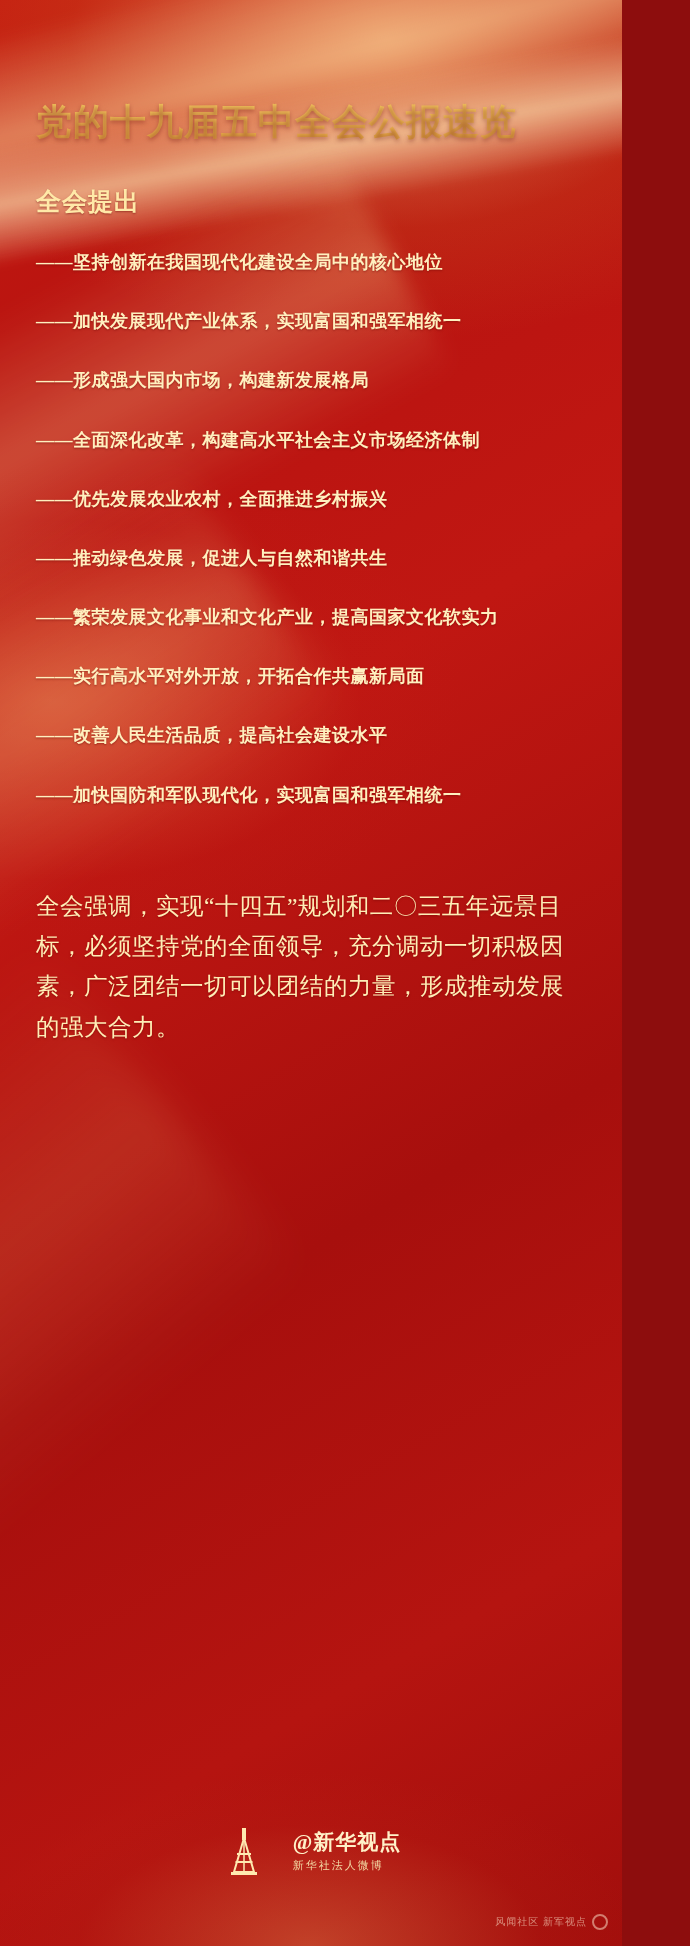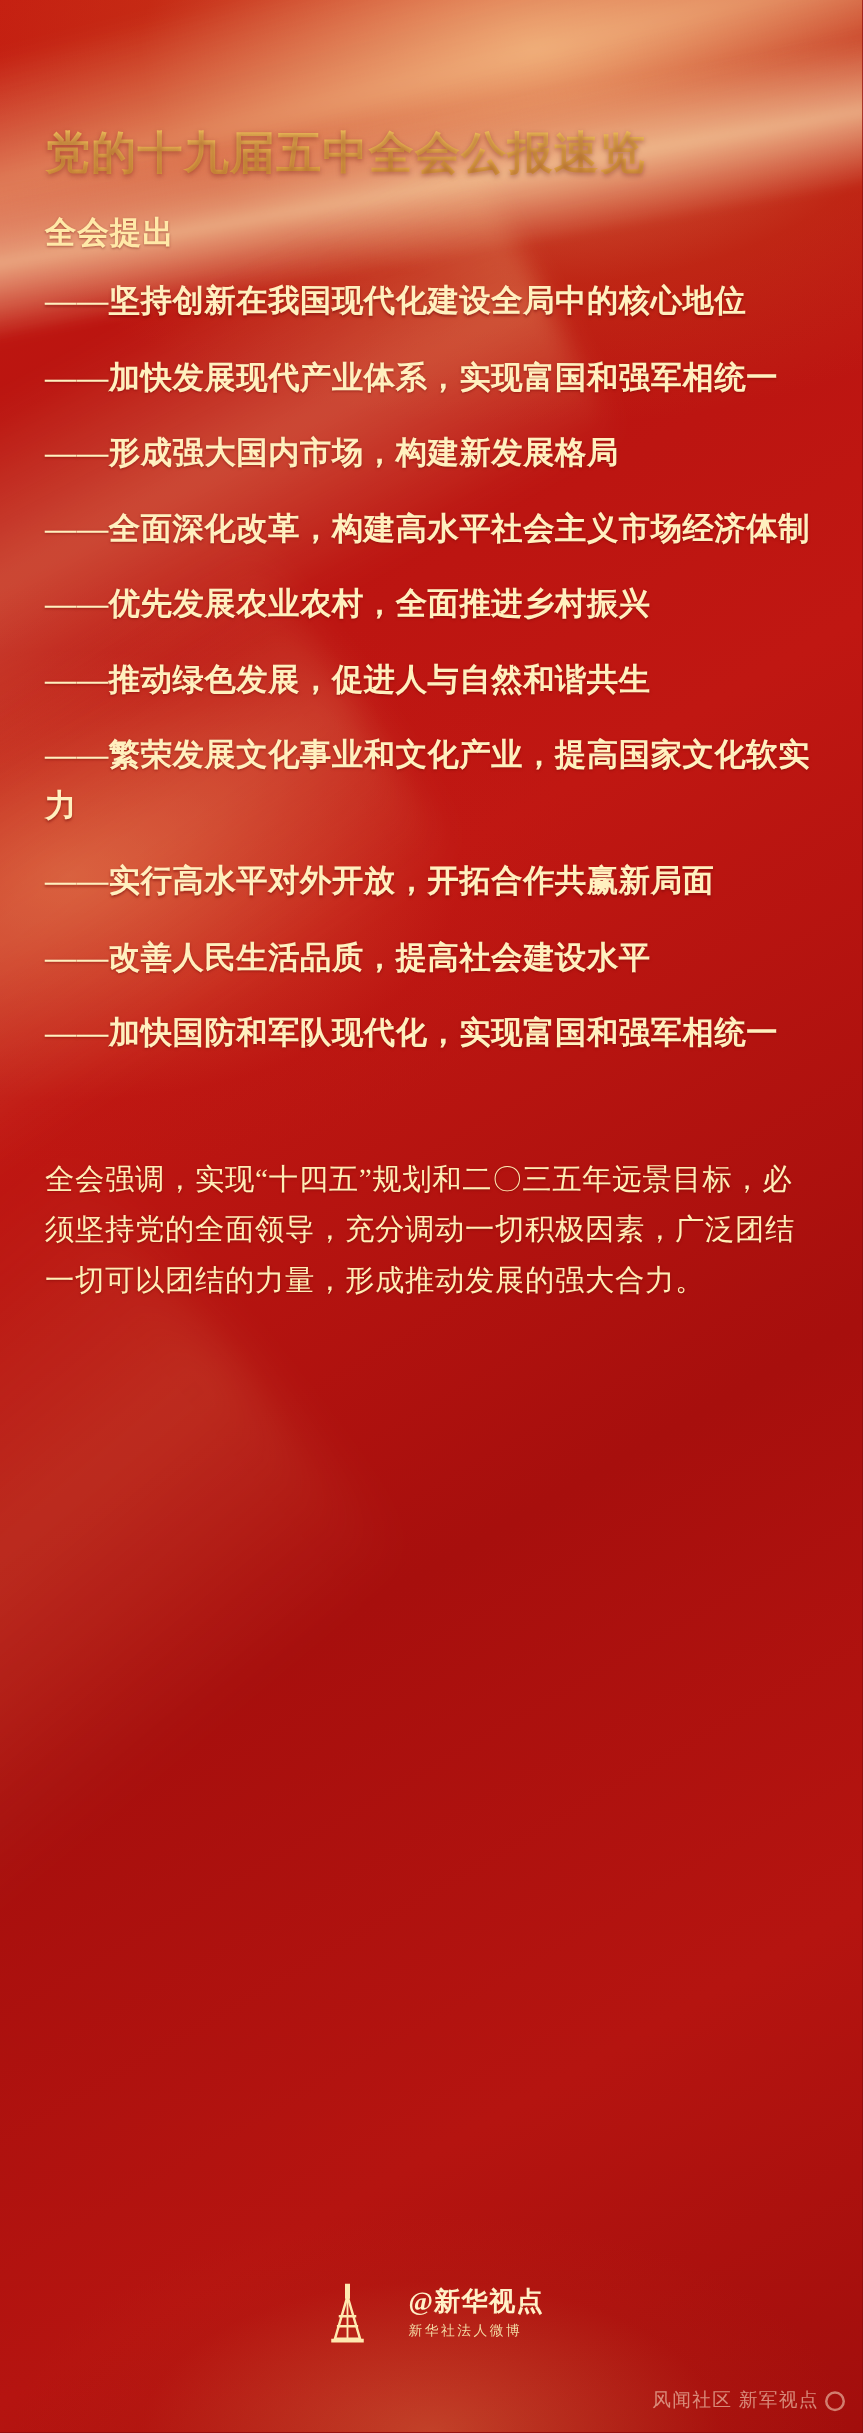--- a/index.html
+++ b/index.html
@@ -2,21 +2,21 @@
 <html><head>
 <meta charset="utf-8">
 <style>
   html, body {
     margin: 0;
     padding: 0;
     background: #8d0d0d;
   }
   .poster {
     position: relative;
-    width: 690px;
+    width: 622px;
     height: 1946px;
     overflow: hidden;
     font-family: "Liberation Serif", "DejaVu Serif", serif;
     background:
       radial-gradient(ellipse 700px 420px at 62% 2%, rgba(255,215,140,0.55) 0%, rgba(214,120,40,0.18) 45%, rgba(170,20,20,0) 72%),
       radial-gradient(ellipse 520px 300px at 8% 36%, rgba(255,190,110,0.30) 0%, rgba(190,40,30,0.05) 60%, rgba(170,20,20,0) 80%),
       linear-gradient(150deg, #c41a10 0%, #b81310 18%, #c01712 38%, #a70f0d 62%, #b51410 82%, #a20e0c 100%);
   }
   
   .ribbon {
@@ -91,31 +91,31 @@
     line-height: 1.25;
     background: linear-gradient(180deg, #fff3c4 0%, #ffe08a 35%, #f6c košt 60%, #e9ae4c 100%);
     background: linear-gradient(180deg, #fff6d0 0%, #ffe494 38%, #f3c35e 65%, #e2a342 100%);
     -webkit-background-clip: text;
     background-clip: text;
     color: transparent;
     text-shadow: 0 2px 4px rgba(90,0,0,0.35);
   }
 
   .section-head {
-    margin-top: 24px;
+    margin-top: 40px;
     font-size: 25px;
     font-weight: bold;
     color: #ffe9a8;
     letter-spacing: 1px;
     text-shadow: 0 1px 2px rgba(100,0,0,0.45);
   }
 
   .item {
-    margin-top: 20px;
-    font-size: 25px;
+    margin-top: 30px;
+    font-size: 18px;
     line-height: 1.62;
     color: #fff0bf;
     font-weight: bold;
     letter-spacing: 0.5px;
     text-shadow: 0 1px 2px rgba(110,5,5,0.5);
   }
 
   .closing {
     margin-top: 76px;
     font-size: 23.5px;
@@ -157,21 +157,21 @@
     margin-top: 4px;
     font-size: 11px;
     color: #f3d9a4;
     letter-spacing: 2px;
   }
   .watermark {
     position: absolute;
     right: 14px;
     bottom: 16px;
     z-index: 5;
-    font-size: 15px;
+    font-size: 10px;
     color: rgba(255,235,210,0.55);
     font-family: "Liberation Sans", sans-serif;
     letter-spacing: 1px;
     display: flex;
     align-items: center;
     gap: 5px;
   }
   .wm-eye {
     display: inline-block;
     width: 16px;

